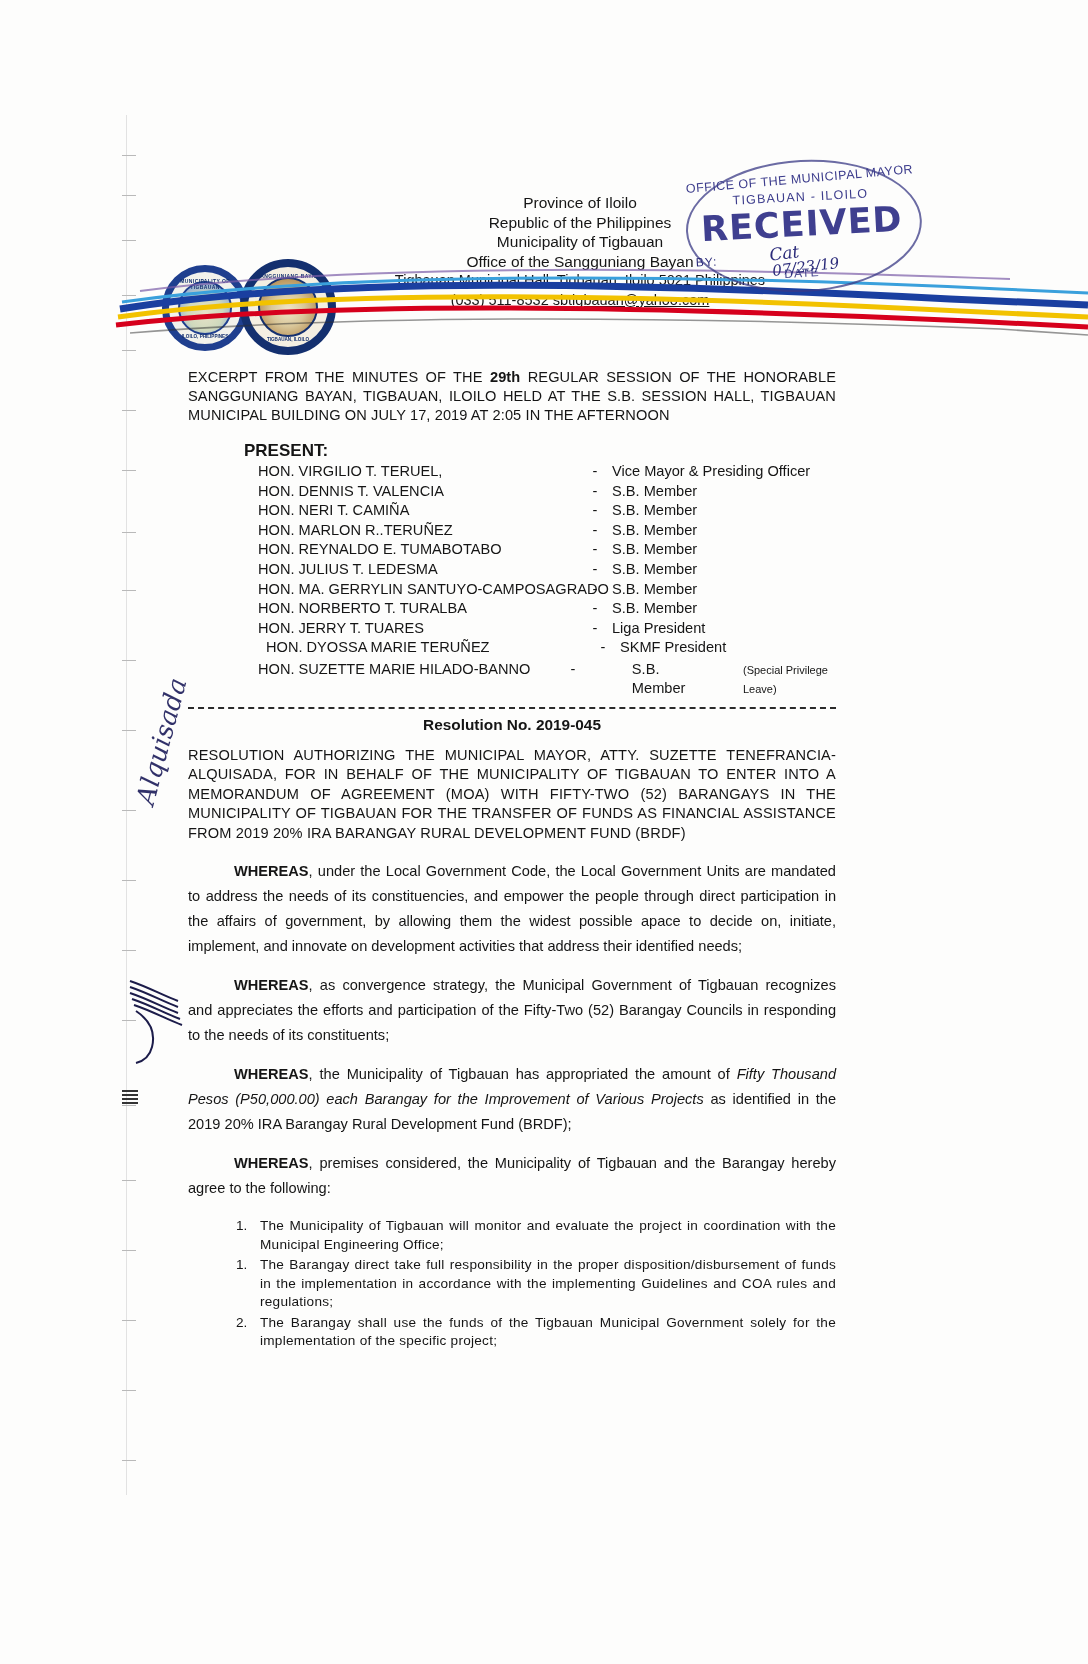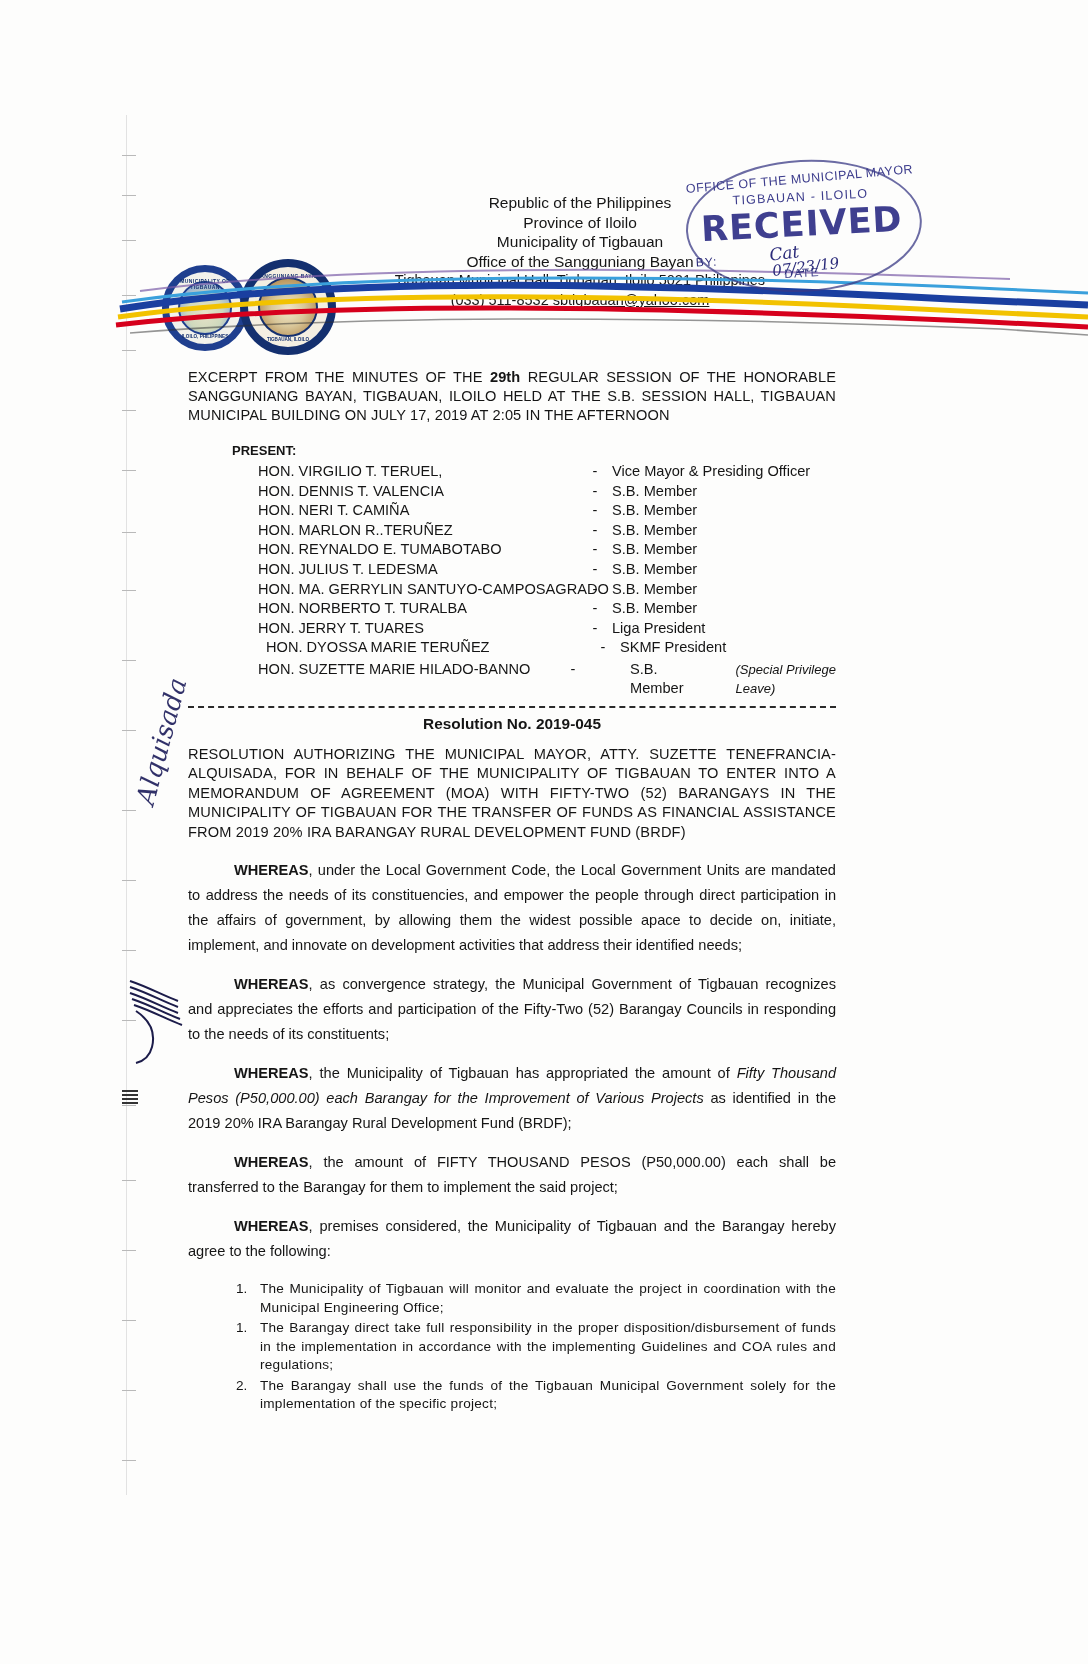--- a/index.html
+++ b/index.html
@@ -148,23 +148,23 @@
   .excerpt {
     text-align: justify;
     text-align-last: left;
     letter-spacing: 0.1px;
     margin-bottom: 16px;
   }
   .excerpt b { font-weight: bold; }
 
   .section-label {
     font-weight: bold;
-    margin-left: 44px;
+    margin-left: 56px;
     margin-top: 6px;
-    font-size: 13px;
+    font-size: 17px;
   }
   .section-label.italic { font-style: italic; }
 
   .roster {
     margin-left: 70px;
     margin-top: 2px;
   }
   .roster .row {
     display: flex;
     align-items: baseline;
@@ -179,21 +179,21 @@
   .absent-row {
     margin-left: 70px;
     margin-top: 2px;
     font-size: 14.6px;
     display: flex;
     align-items: baseline;
     gap: 40px;
   }
   .absent-row .name { width: 290px; white-space: nowrap; }
   .absent-row .dash { width: 28px; }
-  .absent-row .note { font-style: italic; font-size: 13px; margin-left: 6px; }
+  .absent-row .note { font-size: 11px; margin-left: 6px; }
 
   .divider {
     margin: 8px 0 6px 0;
     border-top: 2px dashed #2a2a2a;
     height: 0;
     width: 100%;
   }
   .reso-no {
     text-align: center;
     font-weight: bold;
@@ -387,22 +387,22 @@
       <div class="ring-text-b">ILOILO, PHILIPPINES</div>
     </div>
 
     <div class="seal seal-2">
       <div class="inner"></div>
       <div class="ring-text">SANGGUNIANG BAYAN</div>
       <div class="ring-text-b">TIGBAUAN, ILOILO</div>
     </div>
 
     <div class="lh-text">
+      <div>Province of Iloilo</div>
       <div>Republic of the Philippines</div>
-      <div>Province of Iloilo</div>
       <div>Municipality of Tigbauan</div>
       <div>Office of the Sangguniang Bayan</div>
       <div class="small">Tigbauan Municipal Hall, Tigbauan, Iloilo 5021 Philippines</div>
       <div class="small">
         <span>(033) 511-8532</span>
         <span class="lh-email">sbtigbauan@yahoo.com</span>
       </div>
     </div>
   </div>
 
@@ -499,21 +499,20 @@
     <div class="reso-no">Resolution No. 2019-045</div>
 
     <div class="reso-title">RESOLUTION AUTHORIZING THE MUNICIPAL MAYOR, ATTY. SUZETTE TENEFRANCIA-ALQUISADA, FOR IN BEHALF OF THE MUNICIPALITY OF TIGBAUAN TO ENTER INTO A MEMORANDUM OF AGREEMENT (MOA) WITH FIFTY-TWO (52) BARANGAYS IN THE MUNICIPALITY OF TIGBAUAN FOR THE TRANSFER OF FUNDS AS FINANCIAL ASSISTANCE FROM 2019 20% IRA BARANGAY RURAL DEVELOPMENT FUND (BRDF)</div>
 
     <div class="para"><span class="ind"></span><b>WHEREAS</b><span>, under the Local Government Code, the Local Government Units are mandated to address the needs of its constituencies, and empower the people through direct participation in the affairs of government, by allowing them the widest possible apace to decide on, initiate, implement, and innovate on development activities that address their identified needs;</span></div>
 
     <div class="para"><span class="ind"></span><b>WHEREAS</b><span>, as convergence strategy, the Municipal Government of Tigbauan recognizes and appreciates the efforts and participation of the Fifty-Two (52) Barangay Councils in responding to the needs of its constituents;</span></div>
 
     <div class="para"><span class="ind"></span><b>WHEREAS</b><span>, the Municipality of Tigbauan has appropriated the amount of </span><i>Fifty Thousand Pesos (P50,000.00) each Barangay for the Improvement of Various  Projects</i><span> as identified in the 2019 20% IRA Barangay Rural Development Fund (BRDF);</span></div>
 
-    <div class="para"><span class="ind"></span><b>WHEREAS</b><span>, the amount of FIFTY THOUSAND PESOS (P50,000.00) each shall be transferred to the Barangay for them to implement the said project;</span></div>
 
     <div class="para tight"><span class="ind"></span><b>WHEREAS</b><span>, premises considered, the Municipality of Tigbauan and the Barangay hereby agree to the following:</span></div>
 
     <ul class="numlist">
       <li>
         <span class="num">1.</span>
         <span class="txt">The Municipality of Tigbauan will monitor and evaluate the project in coordination with the Municipal Engineering Office;</span>
       </li>
       <li>
         <span class="num">1.</span>

